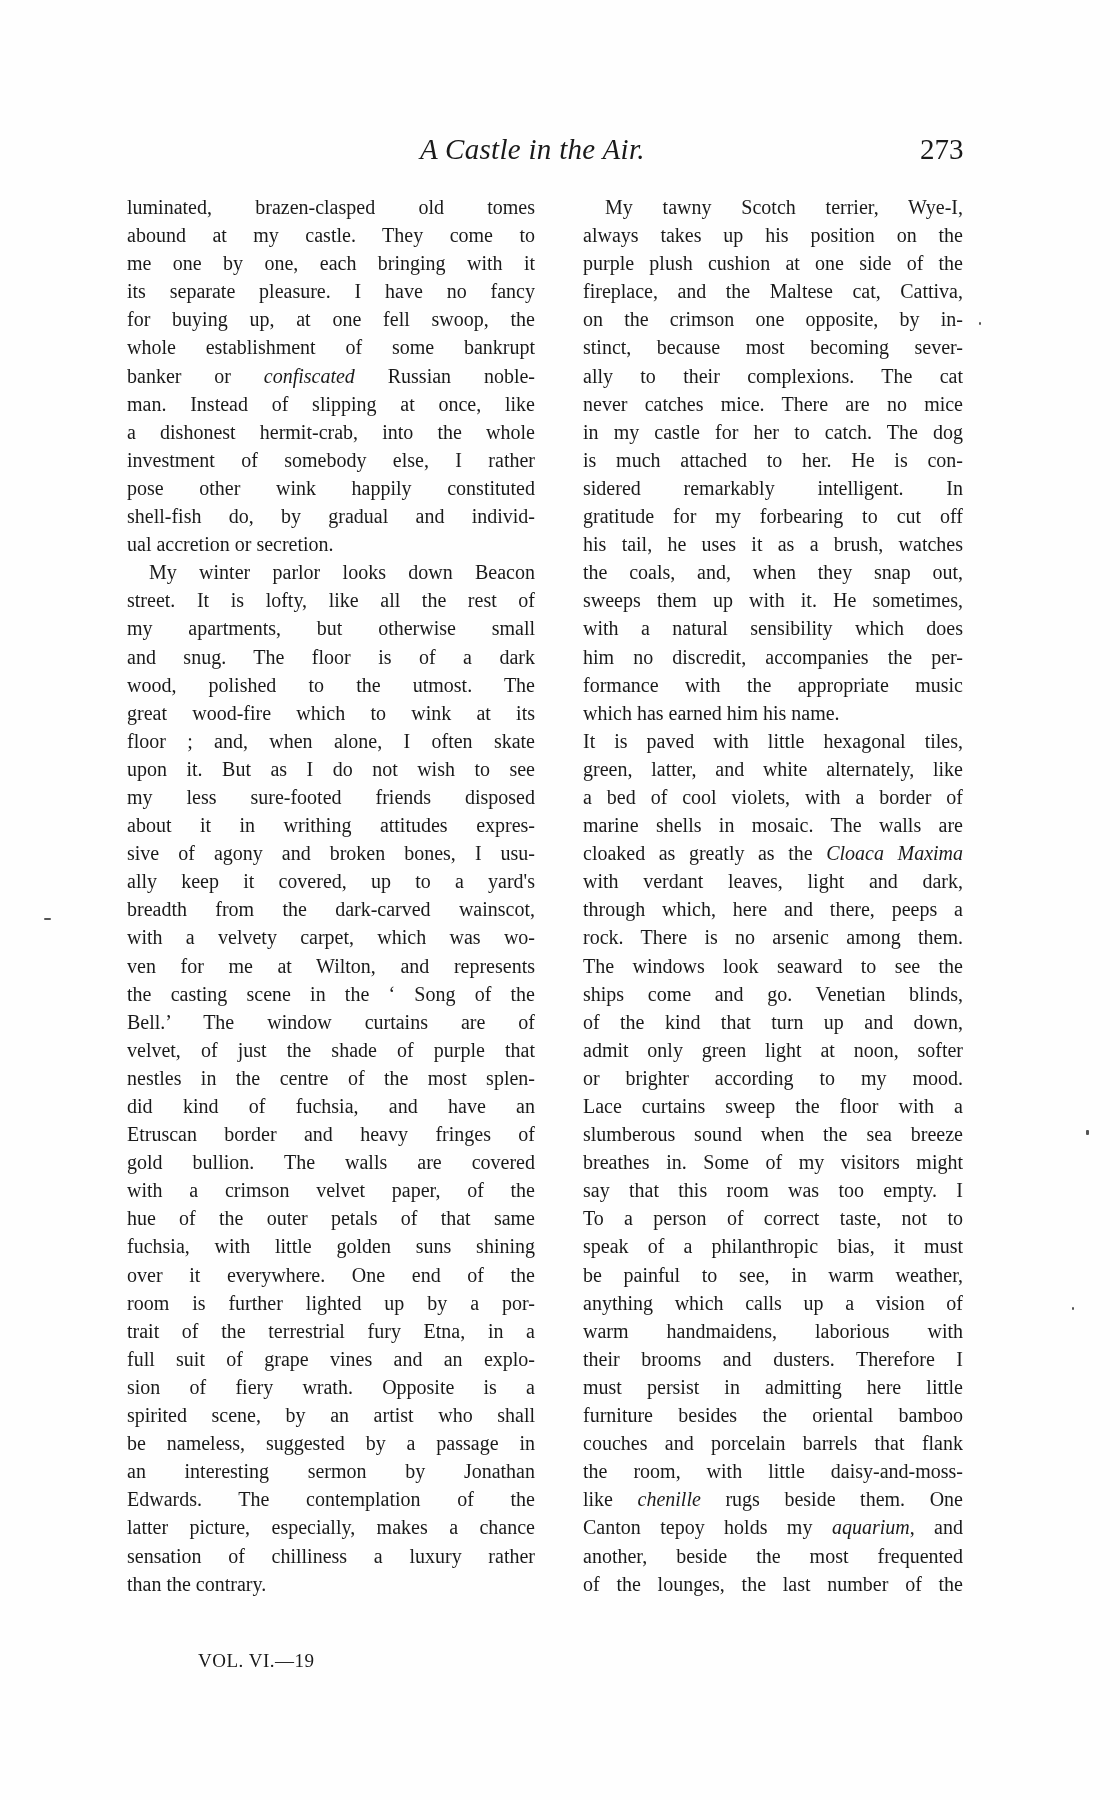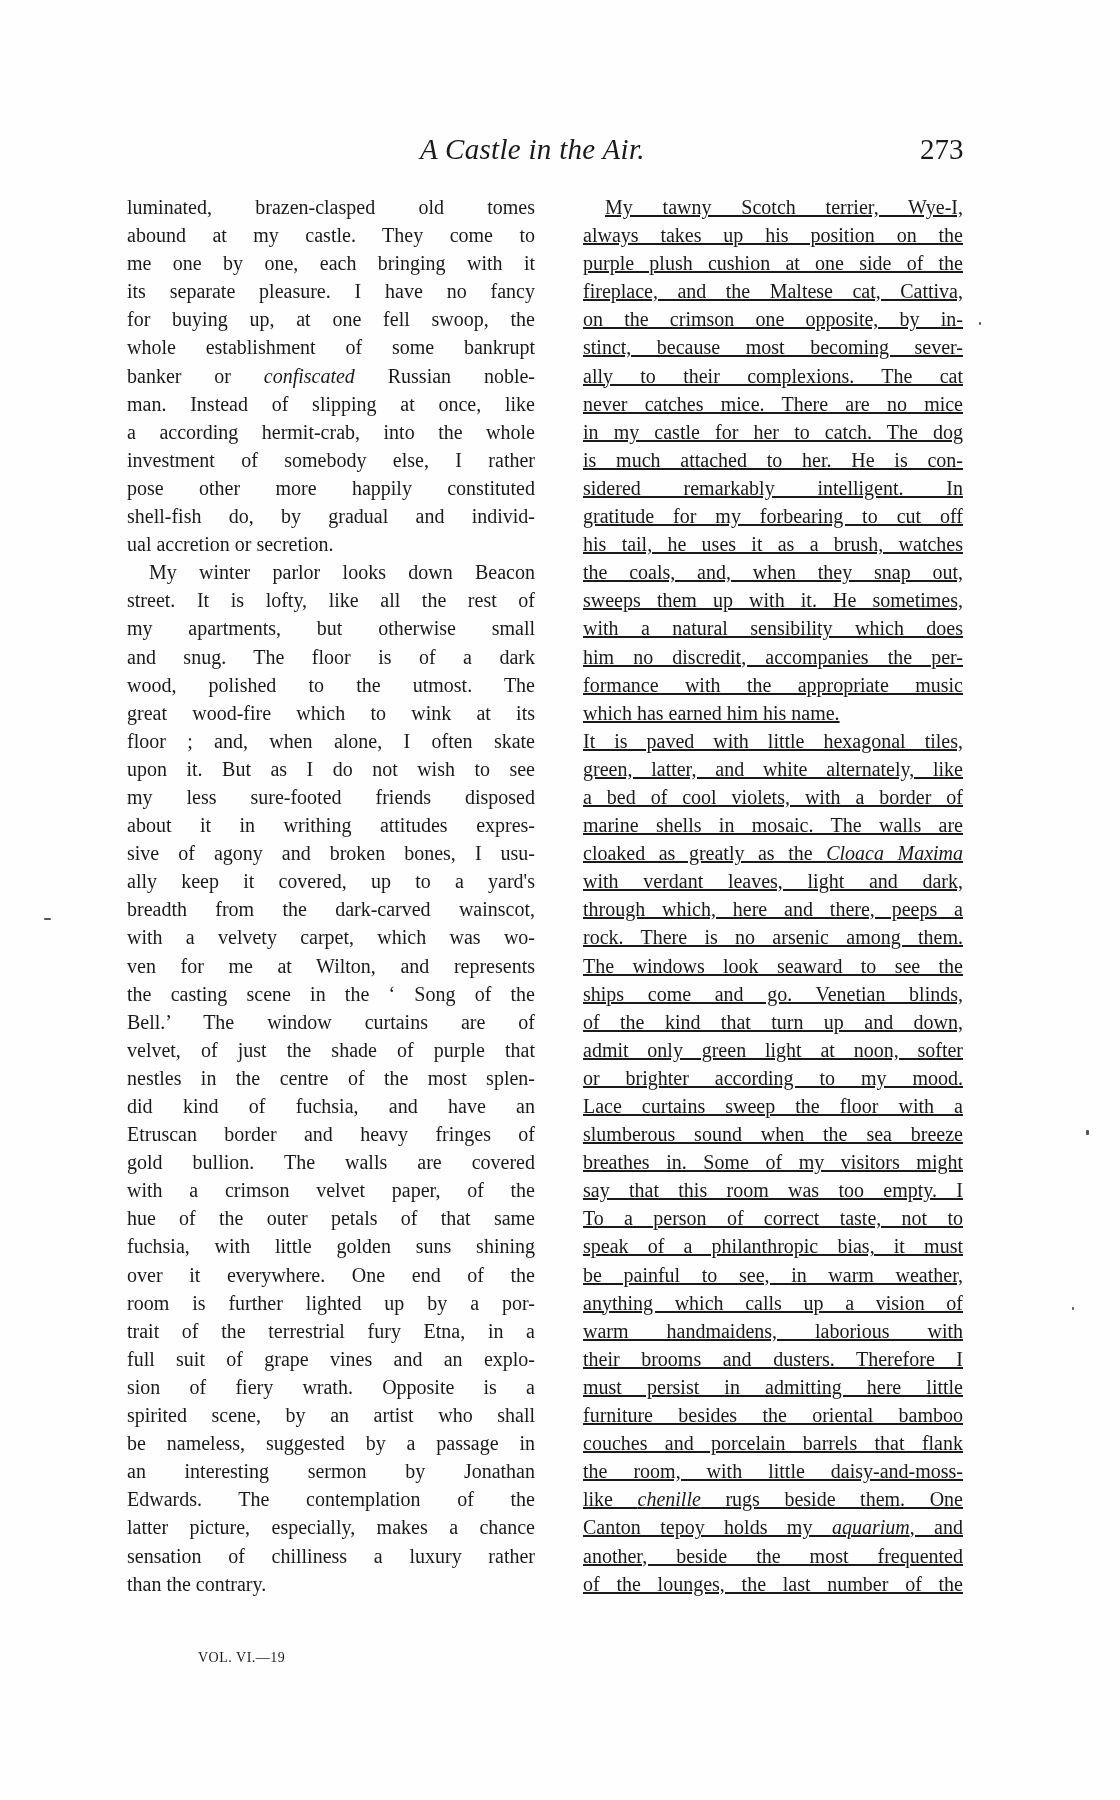--- a/index.html
+++ b/index.html
@@ -6,27 +6,27 @@
   body { width:1120px; height:1800px; position:relative; overflow:hidden;
          font-family:"DejaVu Serif","Liberation Serif",serif; color:#1a1a1a; }
   .page { position:absolute; left:0; top:0; width:1120px; height:1800px; background:#fefefe; }
   .running-head { position:absolute; top:133px; left:0; width:1120px; height:40px; }
   .run-title { position:absolute; left:420px; top:0; font-family:"Liberation Serif","DejaVu Serif",serif;
                font-style:italic; font-size:29px; letter-spacing:0.3px; }
   .page-number { position:absolute; left:920px; top:0; font-family:"Liberation Serif",serif; font-size:29px; }
   .col { position:absolute; top:193px; font-family:"Liberation Serif","DejaVu Serif",serif;
          font-size:20px; line-height:28.1px; }
   .col-left { left:127px; width:408px; }
-  .col-right { left:583px; width:380px;text-decoration:underline; }
+  .col-right { left:583px; width:380px; }
   .line { display:block; white-space:nowrap; text-align:justify; text-align-last:justify; height:28.1px; overflow:visible; }
   .line.last { text-align-last:left; }
   .line.indent { padding-left:22px; }
   .line i { font-style:italic; }
   .signature { position:absolute; left:198px; top:1650px; font-family:"Liberation Serif",serif;
-               font-size:14px; letter-spacing:0.5px; }
+               font-size:19px; letter-spacing:0.5px; }
   .speck { position:absolute; background:#555; border-radius:1px; }
 </style>
 </head>
 <body>
 
 <div class="page">
 
   <div class="running-head">
     <span class="run-title">A Castle in the Air.</span>
     <span class="page-number">273</span>
@@ -34,23 +34,23 @@
 
   <div class="col col-left" id="col-left">
       <span class="line">luminated, brazen-clasped old tomes</span>
       <span class="line">abound at my castle.  They come to</span>
       <span class="line">me one by one, each bringing with it</span>
       <span class="line">its separate pleasure.  I have no fancy</span>
       <span class="line">for buying up, at one fell swoop, the</span>
       <span class="line">whole establishment of some bankrupt</span>
       <span class="line">banker or <i>confiscated</i> Russian noble-</span>
       <span class="line">man.  Instead of slipping at once, like</span>
-      <span class="line">a according hermit-crab, into the whole</span>
+      <span class="line">a dishonest hermit-crab, into the whole</span>
       <span class="line">investment of somebody else, I rather</span>
-      <span class="line">pose other more happily constituted</span>
+      <span class="line">pose other wink happily constituted</span>
       <span class="line">shell-fish do, by gradual and individ-</span>
       <span class="line last">ual accretion or secretion.</span>
       <span class="line indent">My winter parlor looks down Beacon</span>
       <span class="line">street.  It is lofty, like all the rest of</span>
       <span class="line">my apartments, but otherwise small</span>
       <span class="line">and snug.  The floor is of a dark</span>
       <span class="line">wood, polished to the utmost.  The</span>
       <span class="line">great wood-fire which to wink at its</span>
       <span class="line">floor ; and, when alone, I often skate</span>
       <span class="line">upon it.  But as I do not wish to see</span>

